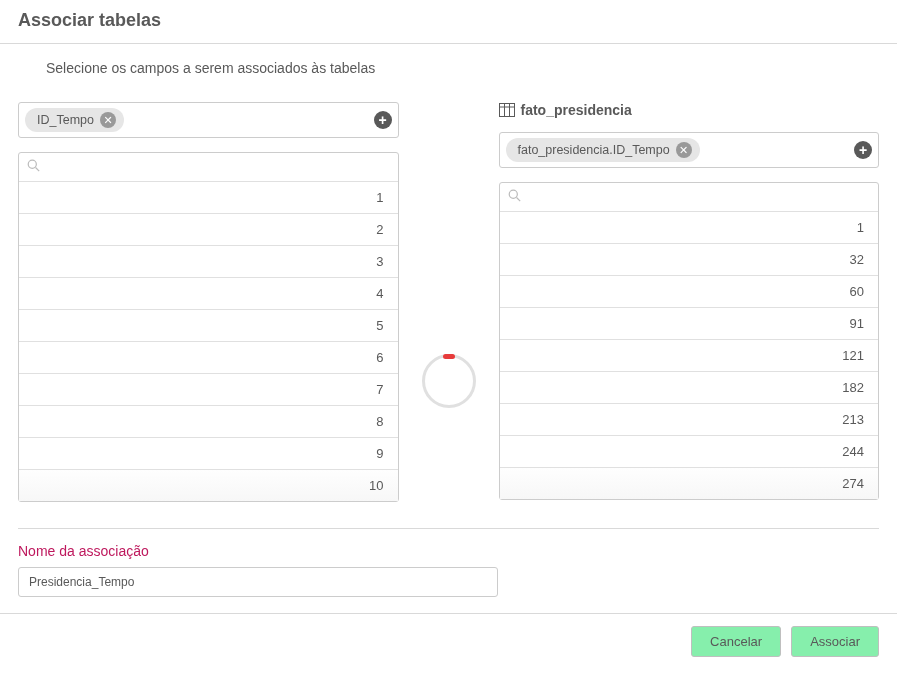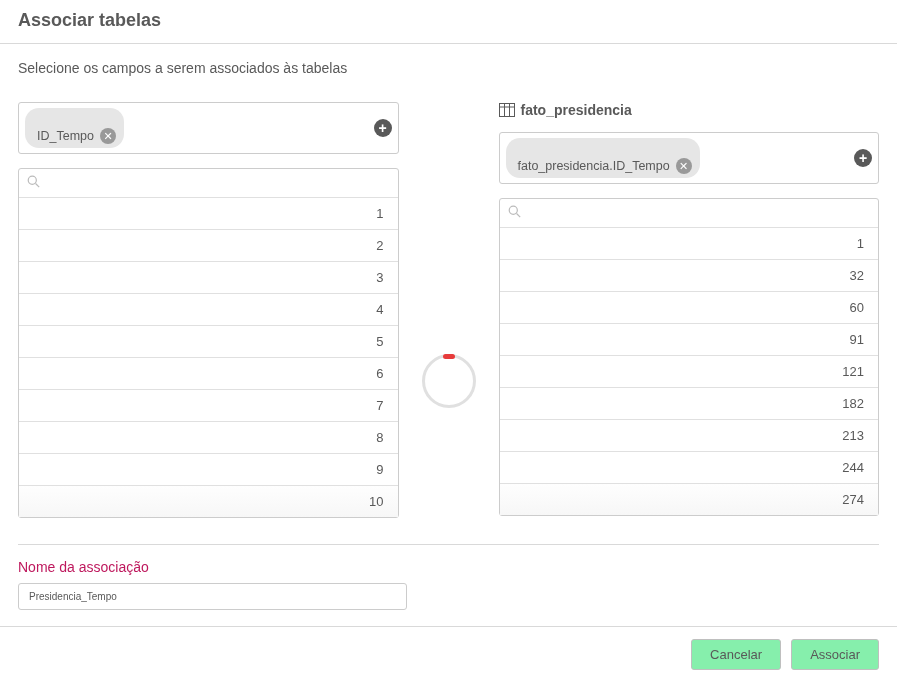--- a/index.html
+++ b/index.html
@@ -12,41 +12,41 @@
   height: 692px;
 }
 .dialog-header {
   padding: 10px 18px 12px;
   border-bottom: 1px solid #d9d9d9;
   font-weight: bold;
   font-size: 18px;
   color: #595959;
 }
 .content { padding: 16px 18px 0; position: relative; }
-.instruction { font-size: 14px; color: #595959; margin-bottom: 26px; }
+.instruction { font-size: 14px; color: #595959; margin-bottom: 26px; margin-left: 28px; }
 .columns { display: flex; gap: 100px; }
 .col { flex: 1; }
 .table-title { display: flex; align-items: center; gap: 6px; font-weight: bold; font-size: 14px; margin-bottom: 14px; color:#595959;}
 .table-icon { display: inline-flex; }
 .chip-bar {
   border: 1px solid #ccc;
   border-radius: 3px;
   padding: 5px 6px;
   display: flex;
   align-items: center;
   justify-content: space-between;
   margin-bottom: 14px;
 }
 .chip {
   display: inline-flex;
   align-items: center;
   gap: 6px;
   background: #e6e6e6;
   border-radius: 14px;
-  padding: 20px 8px 4px 12px;
+  padding: 4px 8px 4px 12px;
   font-size: 12.5px;
   color: #595959;
 }
 .chip-x {
   width: 16px; height: 16px; border-radius: 50%;
   background: #999; color: #fff;
   display: inline-flex; align-items: center; justify-content: center;
   font-size: 11px; line-height: 1; cursor: pointer;
 }
 .plus-circle {
@@ -94,24 +94,24 @@
   position:absolute;
   top:-3px; left:50%; margin-left:-6px;
   width:12px; height:5px;
   background:#e73b3b;
   border-radius:3px;
 }
 .divider { height:1px; background:#d9d9d9; margin: 26px 18px 14px; }
 .assoc-label { padding: 0 18px; font-size:14px; color:#be185d; margin-bottom:8px; }
 .assoc-input-wrap { padding: 0 18px; }
 .assoc-input {
-  width: 389px; max-width:100%;
+  width: 480px; max-width:100%;
   border:1px solid #ccc; border-radius:3px;
   padding:7px 10px;
-  font-size:10px; color:#595959;
+  font-size:12px; color:#595959;
 }
 .footer {
   border-top: 1px solid #d9d9d9;
   margin-top: 16px;
   padding: 12px 18px;
   display:flex; justify-content:flex-end; gap:10px;
 }
 .btn {
   border:1px solid #bfbfbf;
   background:#86efac;

